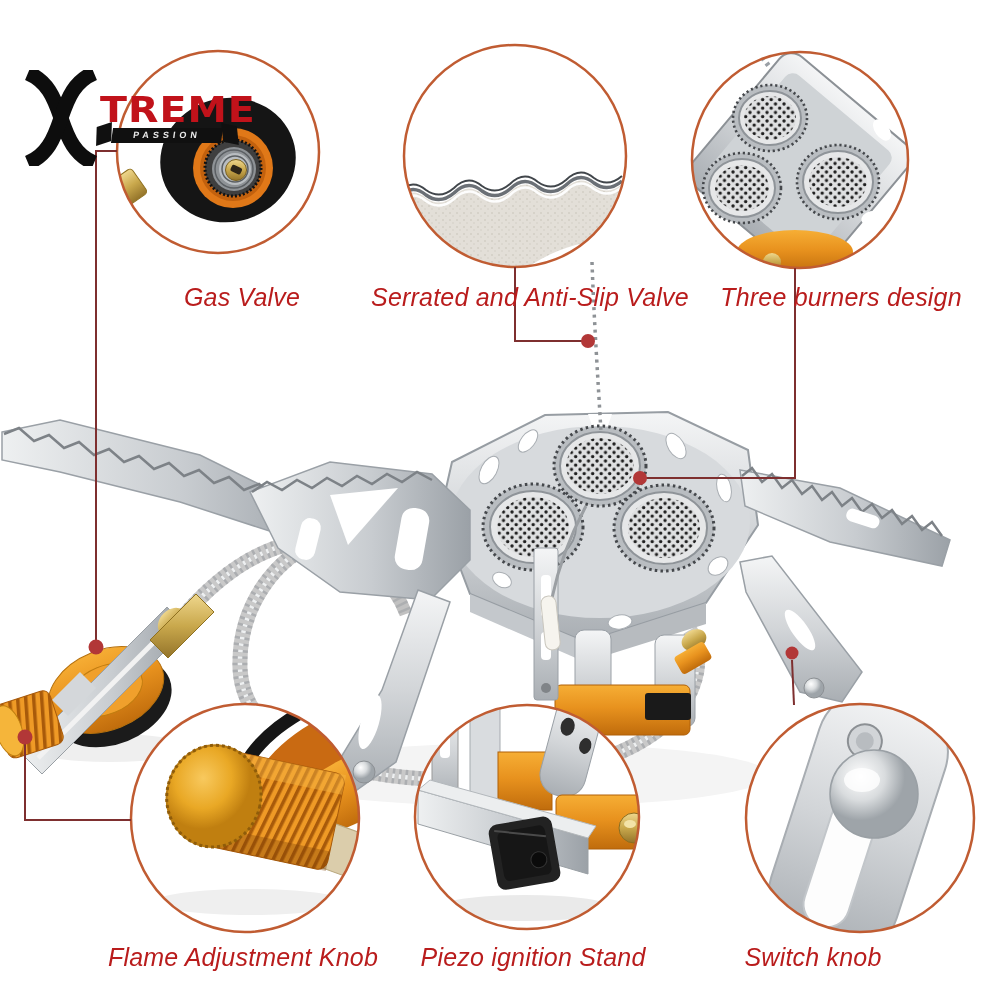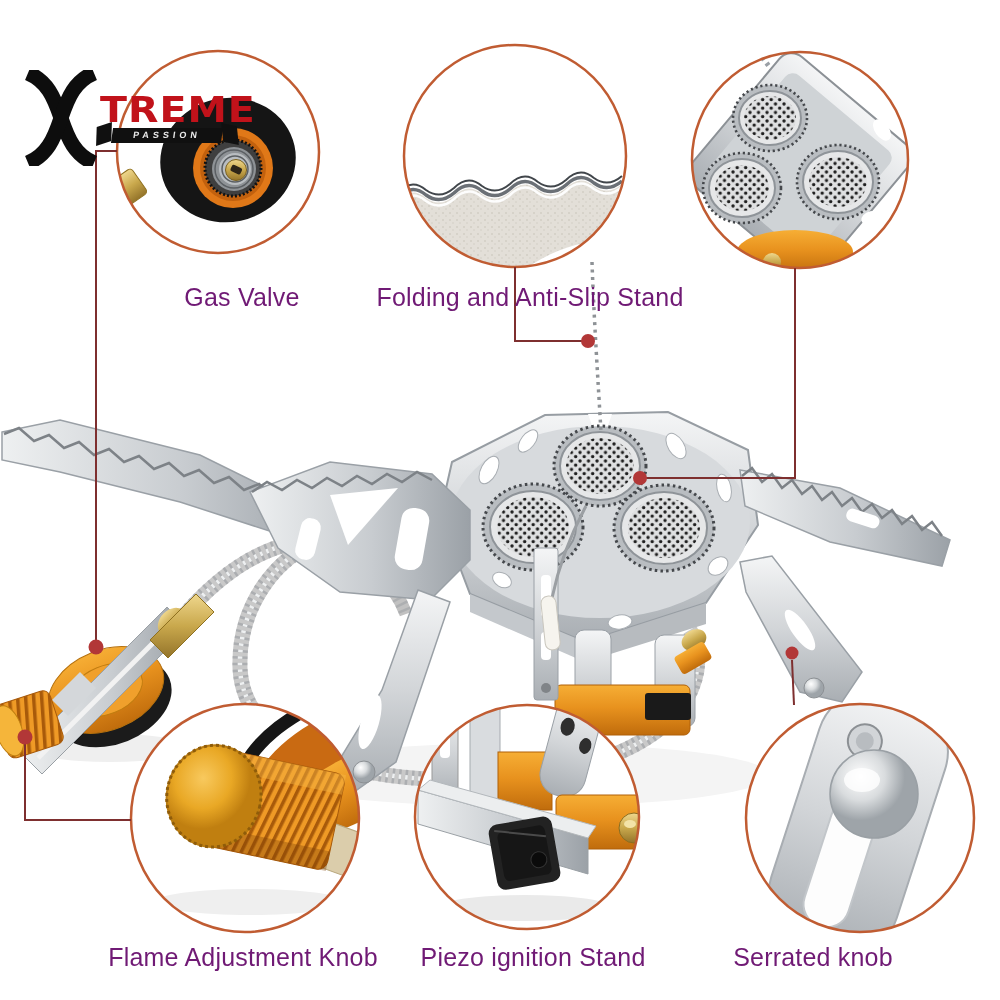--- a/index.html
+++ b/index.html
@@ -1,20 +1,20 @@
 <!DOCTYPE html>
 <html><head>
 <meta charset="utf-8">
 <style>
   html,body{margin:0;padding:0;background:#ffffff;}
   #stage{position:relative;width:1000px;height:1000px;background:#ffffff;overflow:hidden;
          font-family:"Liberation Sans",sans-serif;}
   #scene{position:absolute;left:0;top:0;}
   .label{position:absolute;transform:translateX(-50%);font-size:25px;line-height:28px;
-         color:#701a75;white-space:nowrap;letter-spacing:0.2px;}
+         color:#b91c1c;white-space:nowrap;letter-spacing:0.2px;font-style:italic;}
   .logo{position:absolute;left:24px;top:70px;width:240px;height:95px;}
   .logo .xmark{position:absolute;left:0;top:0;}
   .logo .treme{position:absolute;left:76px;top:20px;font-size:38px;font-weight:bold;
          color:#c1121a;font-family:"DejaVu Sans",sans-serif;letter-spacing:1px;
          transform:scale(1.04,.92);transform-origin:left top;}
   .logo .banner{position:absolute;left:88px;top:58px;width:110px;height:15px;background:#101010;
          transform:skewX(-8deg);text-align:center;}
   .logo .banner .tag{display:block;color:#e8e8e8;font-size:9px;line-height:15px;letter-spacing:4px;
          font-weight:bold;}
   .wing{position:absolute;top:55px;width:16px;height:18px;background:#101010;}
@@ -357,24 +357,25 @@
   <g fill="#b23737">
     <circle cx="96" cy="647" r="7.5"></circle>
     <circle cx="588" cy="341" r="7"></circle>
     <circle cx="640" cy="478" r="7"></circle>
     <circle cx="25" cy="737" r="7.5"></circle>
     <circle cx="792" cy="653" r="6.5"></circle>
   </g>
 </svg>
 
   <div class="label" style="left:242px;top:283px;">Gas Valve</div>
-  <div class="label" style="left:530px;top:283px;">Folding and Anti-Slip Stand</div>
+  <div class="label" style="left:530px;top:283px;">Serrated and Anti-Slip Valve</div>
+  <div class="label" style="left:841px;top:283px;">Three burners design</div>
   <div class="label" style="left:243px;top:943px;">Flame Adjustment Knob</div>
   <div class="label" style="left:533px;top:943px;">Piezo ignition Stand</div>
-  <div class="label" style="left:813px;top:943px;">Serrated knob</div>
+  <div class="label" style="left:813px;top:943px;">Switch knob</div>
 
   <div class="logo">
     <span class="sr-only">X</span>
     <svg class="xmark" width="74" height="96" viewBox="0 0 74 96">
       <path d="M4,3 C23,11 30,27 37,48 C44,69 51,85 70,93" fill="none" stroke="#0d0d0d" stroke-width="15"></path>
       <path d="M70,3 C51,11 44,27 37,48 C30,69 23,85 4,93" fill="none" stroke="#0d0d0d" stroke-width="15"></path>
     </svg>
     <span class="treme">TREME</span>
     <span class="wing l"></span>
     <span class="wing r"></span>

